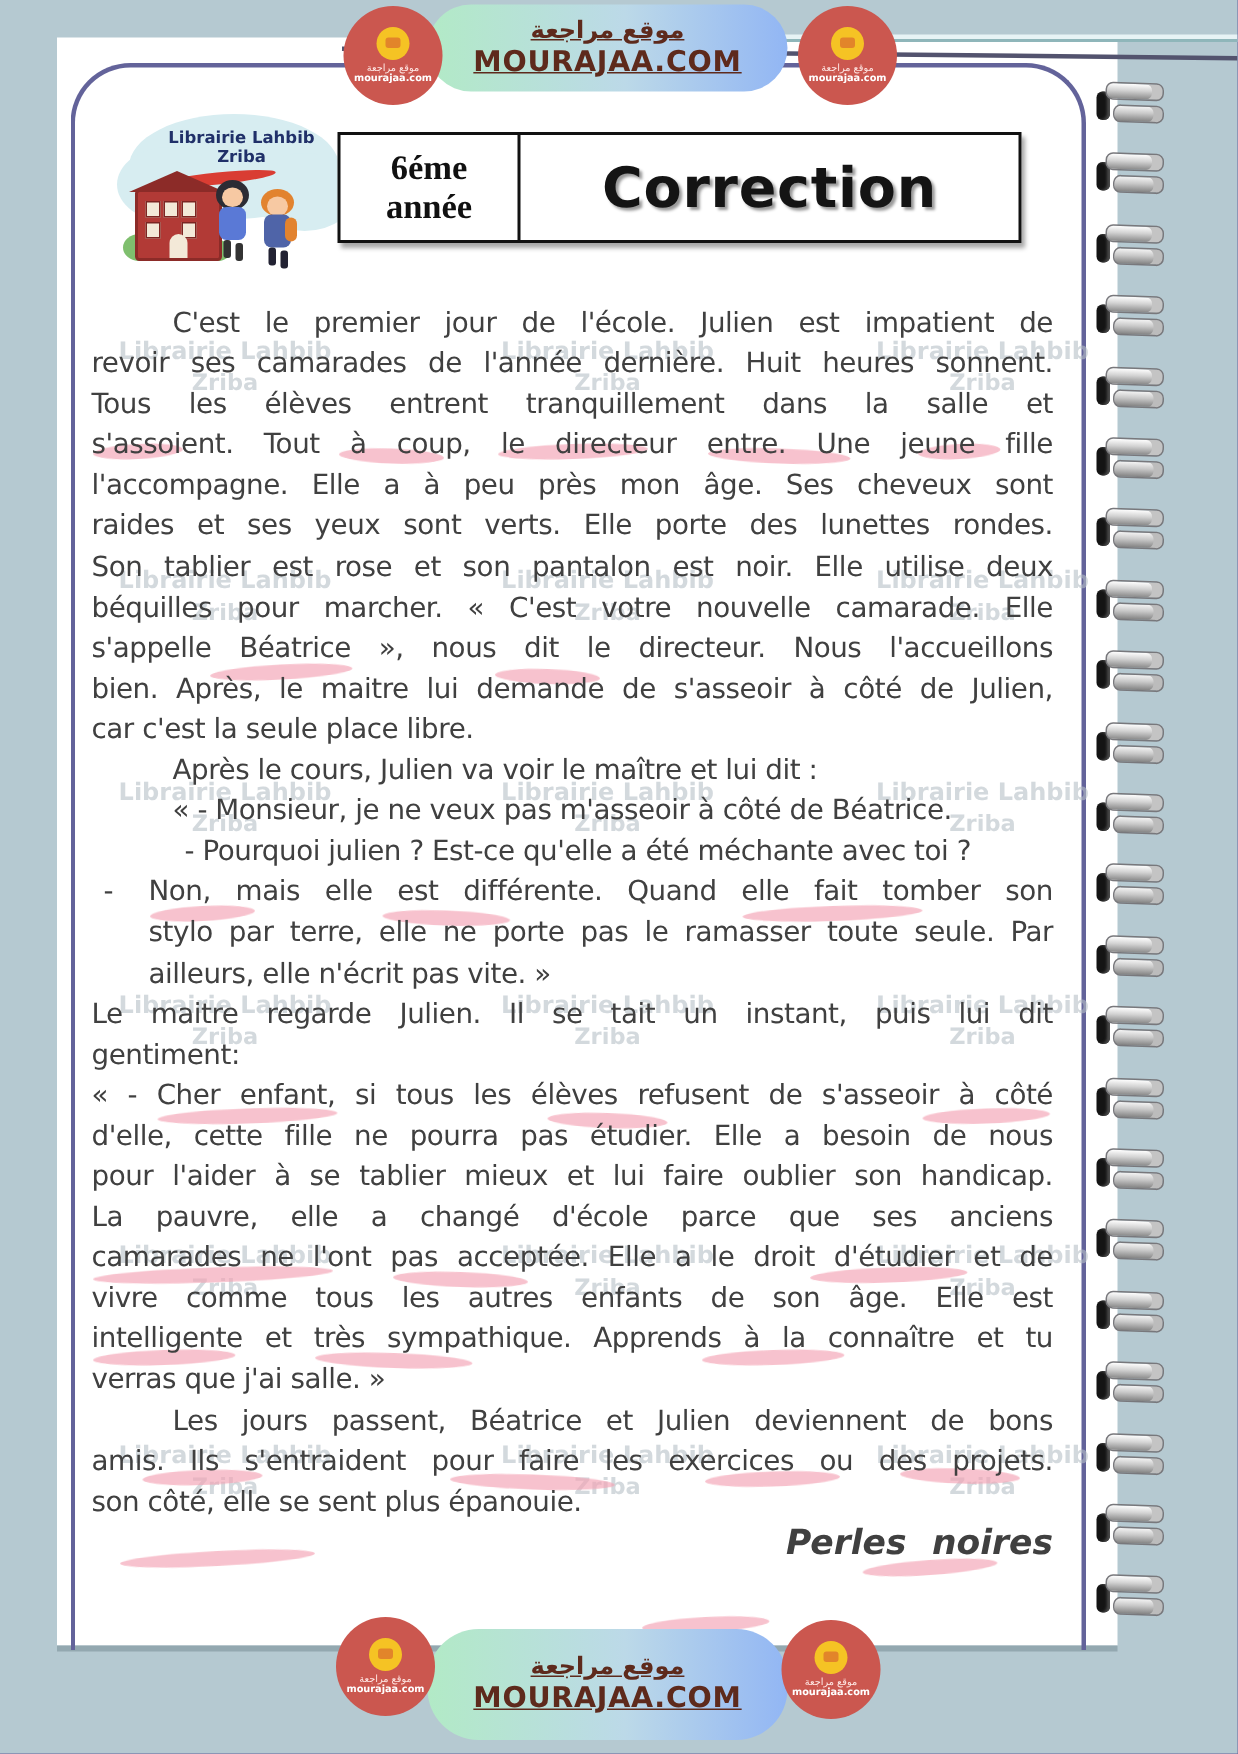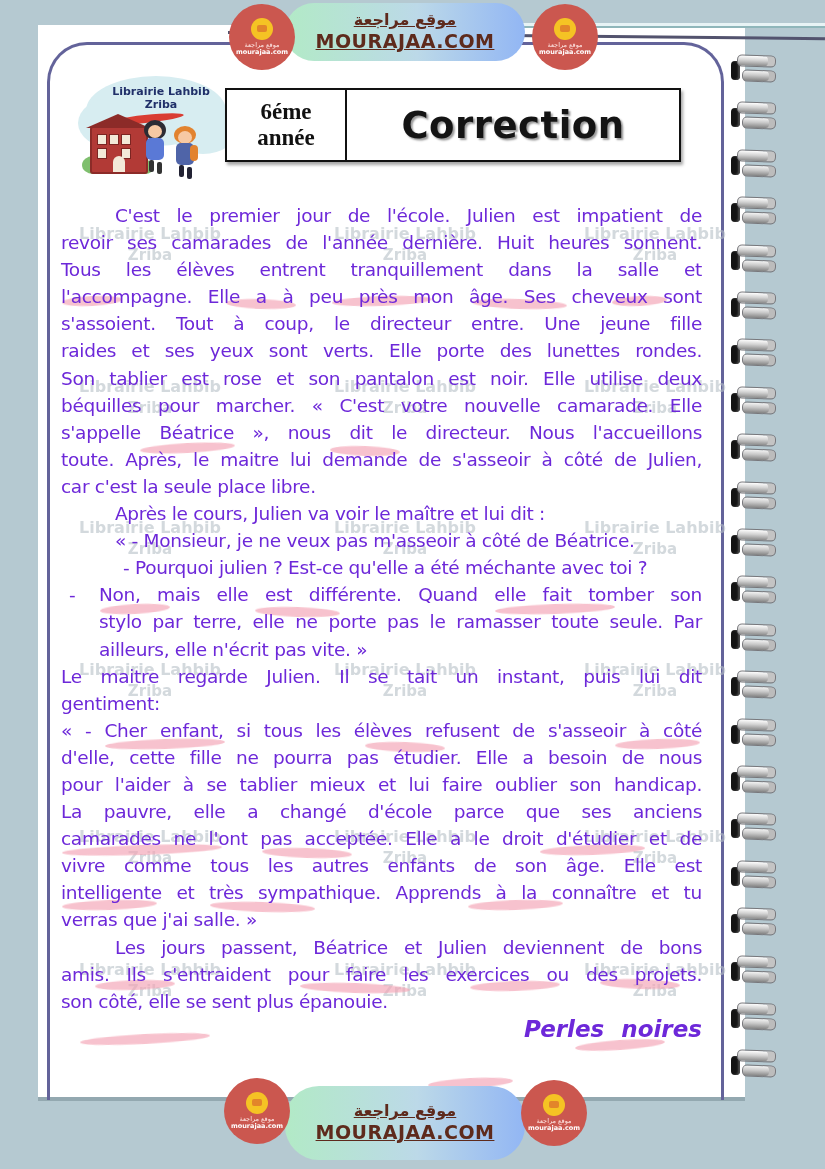--- a/index.html
+++ b/index.html
@@ -62,21 +62,21 @@
     font-family:"Liberation Serif","DejaVu Serif",serif;font-weight:bold;font-size:23px;color:#111;line-height:1.15;}
   .htable .cell2{flex:1;display:flex;align-items:center;justify-content:center;
     font-size:37px;font-weight:bold;color:#141414;text-shadow:2px 2px 2px #9a9a9a;letter-spacing:.5px;}
   
   .wm{position:absolute;width:190px;text-align:center;font-weight:bold;color:#b7c0c7;opacity:.6;z-index:1;line-height:1.45;}
   .wm .w1{font-size:16px;}
   .wm .w2{font-size:15px;}
   
   .pink{position:absolute;height:10px;background:#f4a3b4;opacity:.65;border-radius:50%;z-index:1;filter:blur(.4px);}
   
-  .textblock{position:absolute;left:61px;top:202px;width:641px;z-index:2;color:#6d28d9;
+  .textblock{position:absolute;left:61px;top:202px;width:641px;z-index:2;color:#404040;
     font-size:18.5px;letter-spacing:-0.3px;}
   .bline{position:relative;line-height:27.1px;height:27.1px;overflow:visible;white-space:normal;}
   .bline.j{text-align:justify;text-align-last:justify;}
   .bline.p{text-align:left;}
   .bline.ind{padding-left:54px;}
   .bline.ind2{padding-left:62px;}
   .bline.hc{padding-left:38px;}
   .bline.hx{padding-left:38px;}
   .bline.hx .dash{position:absolute;left:8px;top:0;}
   .src{line-height:29px;height:29px;text-align:right;font-weight:bold;font-style:italic;font-size:23px;letter-spacing:0;}
@@ -390,27 +390,27 @@
     <div>année</div>
   </div>
   <div class="cell2">Correction</div>
 </div>
 
 <div class="textblock">
   <div id="lines">
       <div class="bline j ind">C'est le premier jour de l'école. Julien est impatient de</div>
       <div class="bline j">revoir ses camarades de l'année dernière. Huit heures sonnent.</div>
       <div class="bline j">Tous les élèves entrent tranquillement dans la salle et</div>
+      <div class="bline j">s'assoient. Tout à coup, le directeur entre. Une jeune fille</div>
       <div class="bline j">l'accompagne. Elle a à peu près mon âge. Ses cheveux sont</div>
-      <div class="bline j">s'assoient. Tout à coup, le directeur entre. Une jeune fille</div>
       <div class="bline j">raides et ses yeux sont verts. Elle porte des lunettes rondes.</div>
       <div class="bline j">Son tablier est rose et son pantalon est noir. Elle utilise deux</div>
       <div class="bline j">béquilles pour marcher. « C'est votre nouvelle camarade. Elle</div>
       <div class="bline j">s'appelle Béatrice », nous dit le directeur. Nous l'accueillons</div>
-      <div class="bline j">toute. Après, le maitre lui demande de s'asseoir à côté de Julien,</div>
+      <div class="bline j">bien. Après, le maitre lui demande de s'asseoir à côté de Julien,</div>
       <div class="bline p">car c'est la seule place libre.</div>
       <div class="bline p ind">Après le cours, Julien va voir le maître et lui dit :</div>
       <div class="bline p ind">« - Monsieur, je ne veux pas m'asseoir à côté de Béatrice.</div>
       <div class="bline p ind2">- Pourquoi julien ? Est-ce qu'elle a été méchante avec toi ?</div>
       <div class="bline j hx"><span class="dash">-</span>Non, mais elle est différente. Quand elle fait tomber son</div>
       <div class="bline j hc">stylo par terre, elle ne porte pas le ramasser toute seule. Par</div>
       <div class="bline p hc">ailleurs, elle n'écrit pas vite. »</div>
       <div class="bline j">Le maitre regarde Julien. Il se tait un instant, puis lui dit</div>
       <div class="bline p">gentiment:</div>
       <div class="bline j">« - Cher enfant, si tous les élèves refusent de s'asseoir à côté</div>

